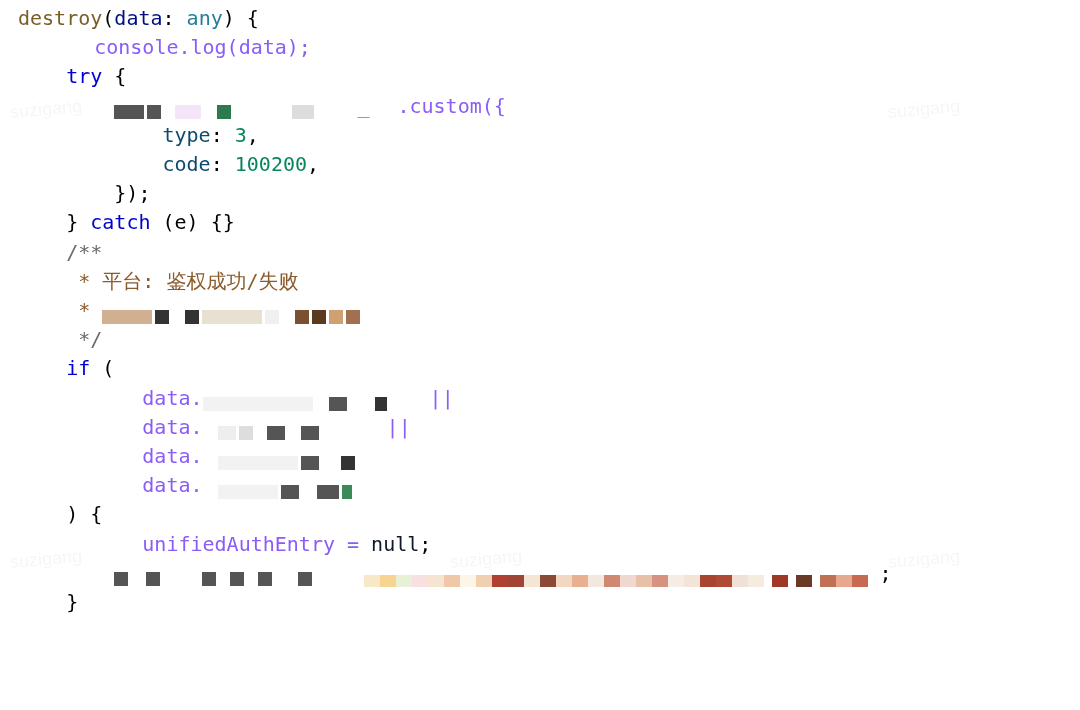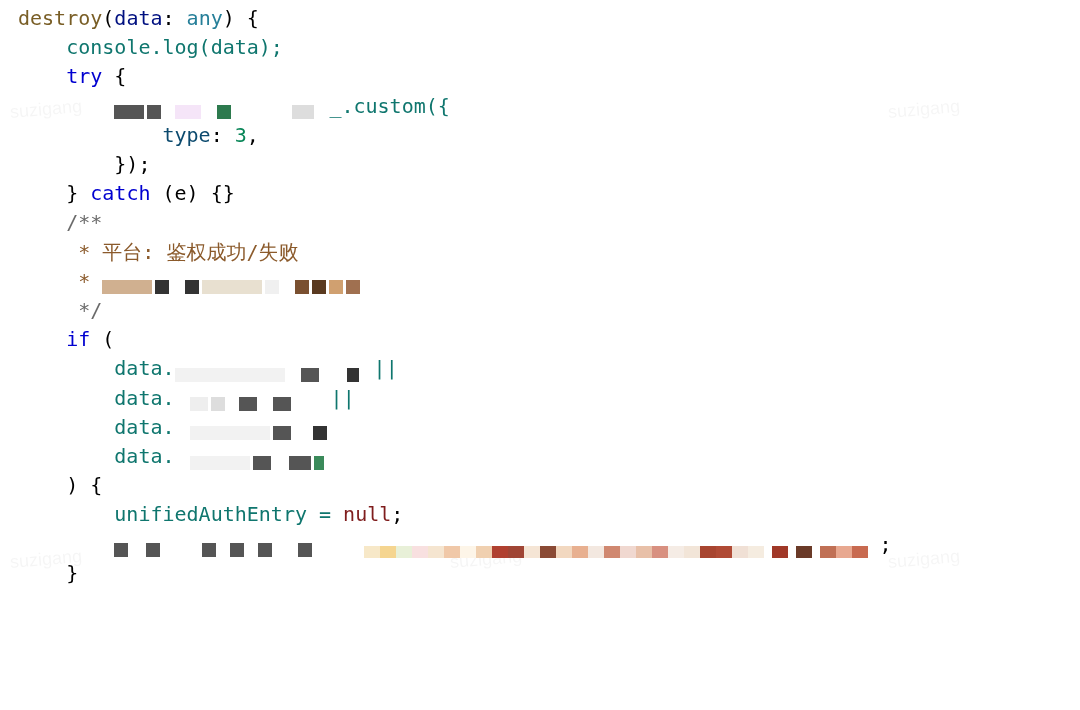--- a/index.html
+++ b/index.html
@@ -25,22 +25,22 @@
     }
     .kw { color: #0000d0; }
     .fn { color: #795E26; }
     .param { color: #001080; }
     .type-kw { color: #267f99; }
     .punct { color: #000; }
     .prop { color: #0c4a6e; }
     .num { color: #098658; }
     .comment { color: #6a6a6a; }
     .comment-cn { color: #8b5a2b; }
-    .null { color: #7f1d1d; }
-    .black { color: #0f766e; }
+    .null { color: #0f172a; }
+    .black { color: #8b5cf6; margin-left: 28px; }
 
     .censored {
       display: inline-block;
       vertical-align: middle;
       position: relative;
       height: 14px;
       top: -2px;
     }
     .censored span {
       display: inline-block;
@@ -89,20 +89,21 @@
 <div class="code-line"><span class="fn">destroy</span><span class="punct">(</span><span class="param">data</span><span class="punct">: </span><span class="type-kw">any</span><span class="punct">) {</span></div>
 
 <div class="code-line">    <span class="black">console.log(data);</span></div>
 
 <div class="code-line">    <span class="kw">try</span><span class="punct"> {</span></div>
 
 <div class="code-line">        <span class="censored"><span style="width:30px;background:#555"></span><span style="width:14px;background:#555"></span><span style="width:8px;"></span><span style="width:26px;background:#f5e5f8"></span><span style="width:10px;"></span><span style="width:14px;background:#2d7a4e"></span><span style="width:55px;"></span><span style="width:22px;background:#ddd"></span></span> <span class="black">_</span><span class="black">.custom({</span></div>
 
 <div class="code-line">            <span class="prop">type</span><span class="punct">: </span><span class="num">3</span><span class="punct">,</span></div>
 
+<div class="code-line">            <span class="prop">code</span><span class="punct">: </span><span class="num">100200</span><span class="punct">,</span></div>
 
 
 <div class="code-line">        <span class="punct">});</span></div>
 
 <div class="code-line">    <span class="punct">} </span><span class="kw">catch</span><span class="punct"> (e) {}</span></div>
 
 <div class="code-line">    <span class="comment">/**</span></div>
 
 <div class="code-line">    <span class="comment-cn"> * 平台: 鉴权成功/失败</span></div>
 

